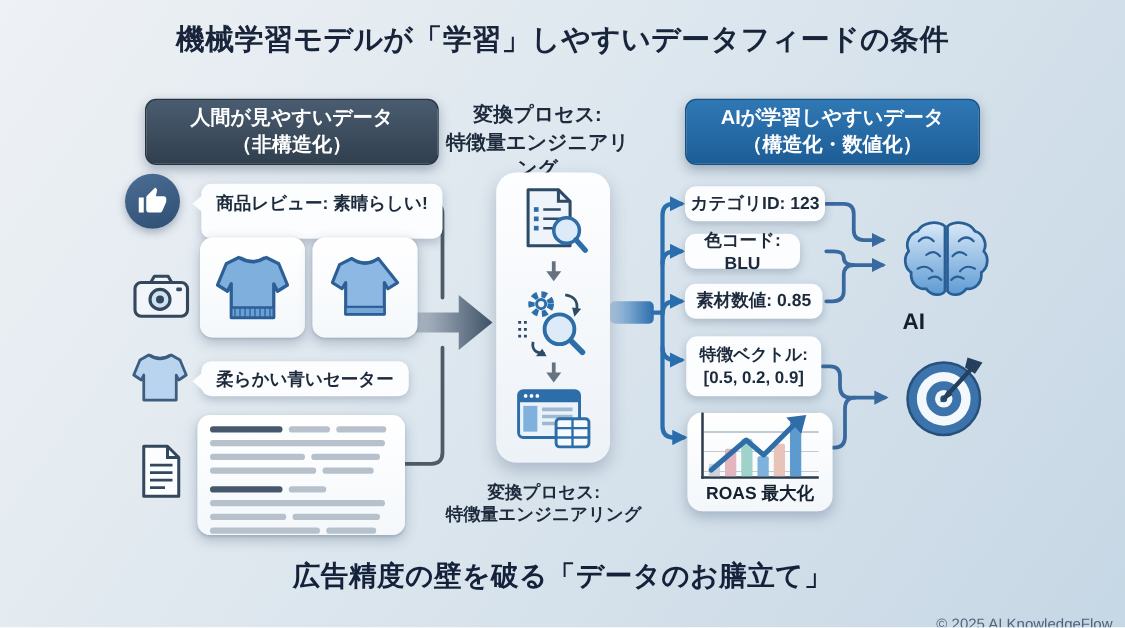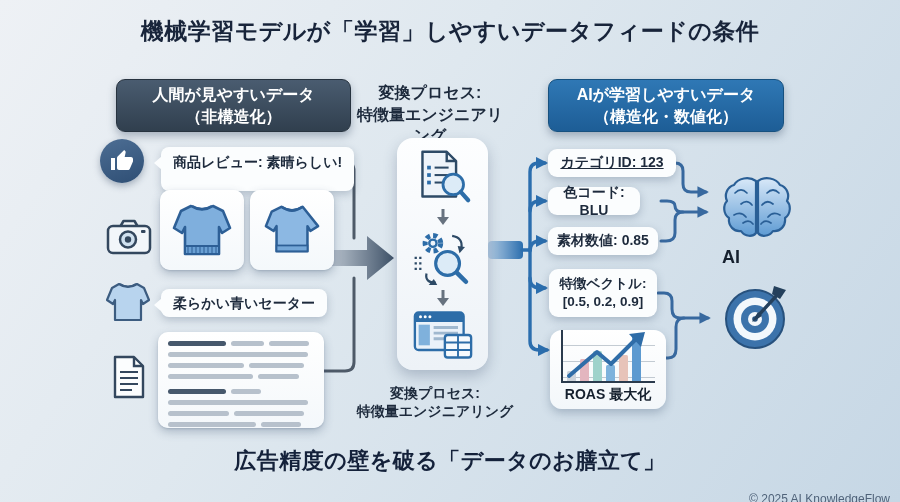--- a/index.html
+++ b/index.html
@@ -67,21 +67,21 @@
   .caption{
     left:352px; top:384px; width:166px; text-align:center;
     font-size:14px; font-weight:bold; color:#1d2a3c; line-height:1.3;
   }
   
   .pill{
     background:#fbfdfe; border-radius:9px; box-shadow:0 3px 8px rgba(54,76,105,.28);
     font-size:14px; font-weight:bold; color:#1d2a3c;
     display:flex; align-items:center; justify-content:center; text-align:center;
   }
-  .out1{left:548px; top:149px; width:128px; height:28px;text-decoration:underline;}
+  .out1{left:548px; top:149px; width:112px; height:28px;}
   .out2{left:548px; top:187px; width:92px; height:28px;}
   .out3{left:548px; top:227px; width:110px; height:28px;}
   .out4{left:549px; top:269px; width:108px; height:48px; flex-direction:column; line-height:1.35; font-size:13.5px;}
   .out5{left:550px; top:330px; width:116px; height:79px; border-radius:12px;
     background:linear-gradient(180deg,#ffffff,#f3f7fa);
     box-shadow:0 4px 10px rgba(54,76,105,.30);
     display:flex; flex-direction:column; align-items:center; justify-content:flex-end; padding-bottom:5px; box-sizing:border-box;}
   .chart-wrap{position:relative; width:92px; height:56px; margin-bottom:3px;
     border-left:2px solid #2b3b4d; border-bottom:2px solid #2b3b4d;
     background:repeating-linear-gradient(180deg, transparent 0 15px, rgba(90,110,130,.35) 15px 16px);}

